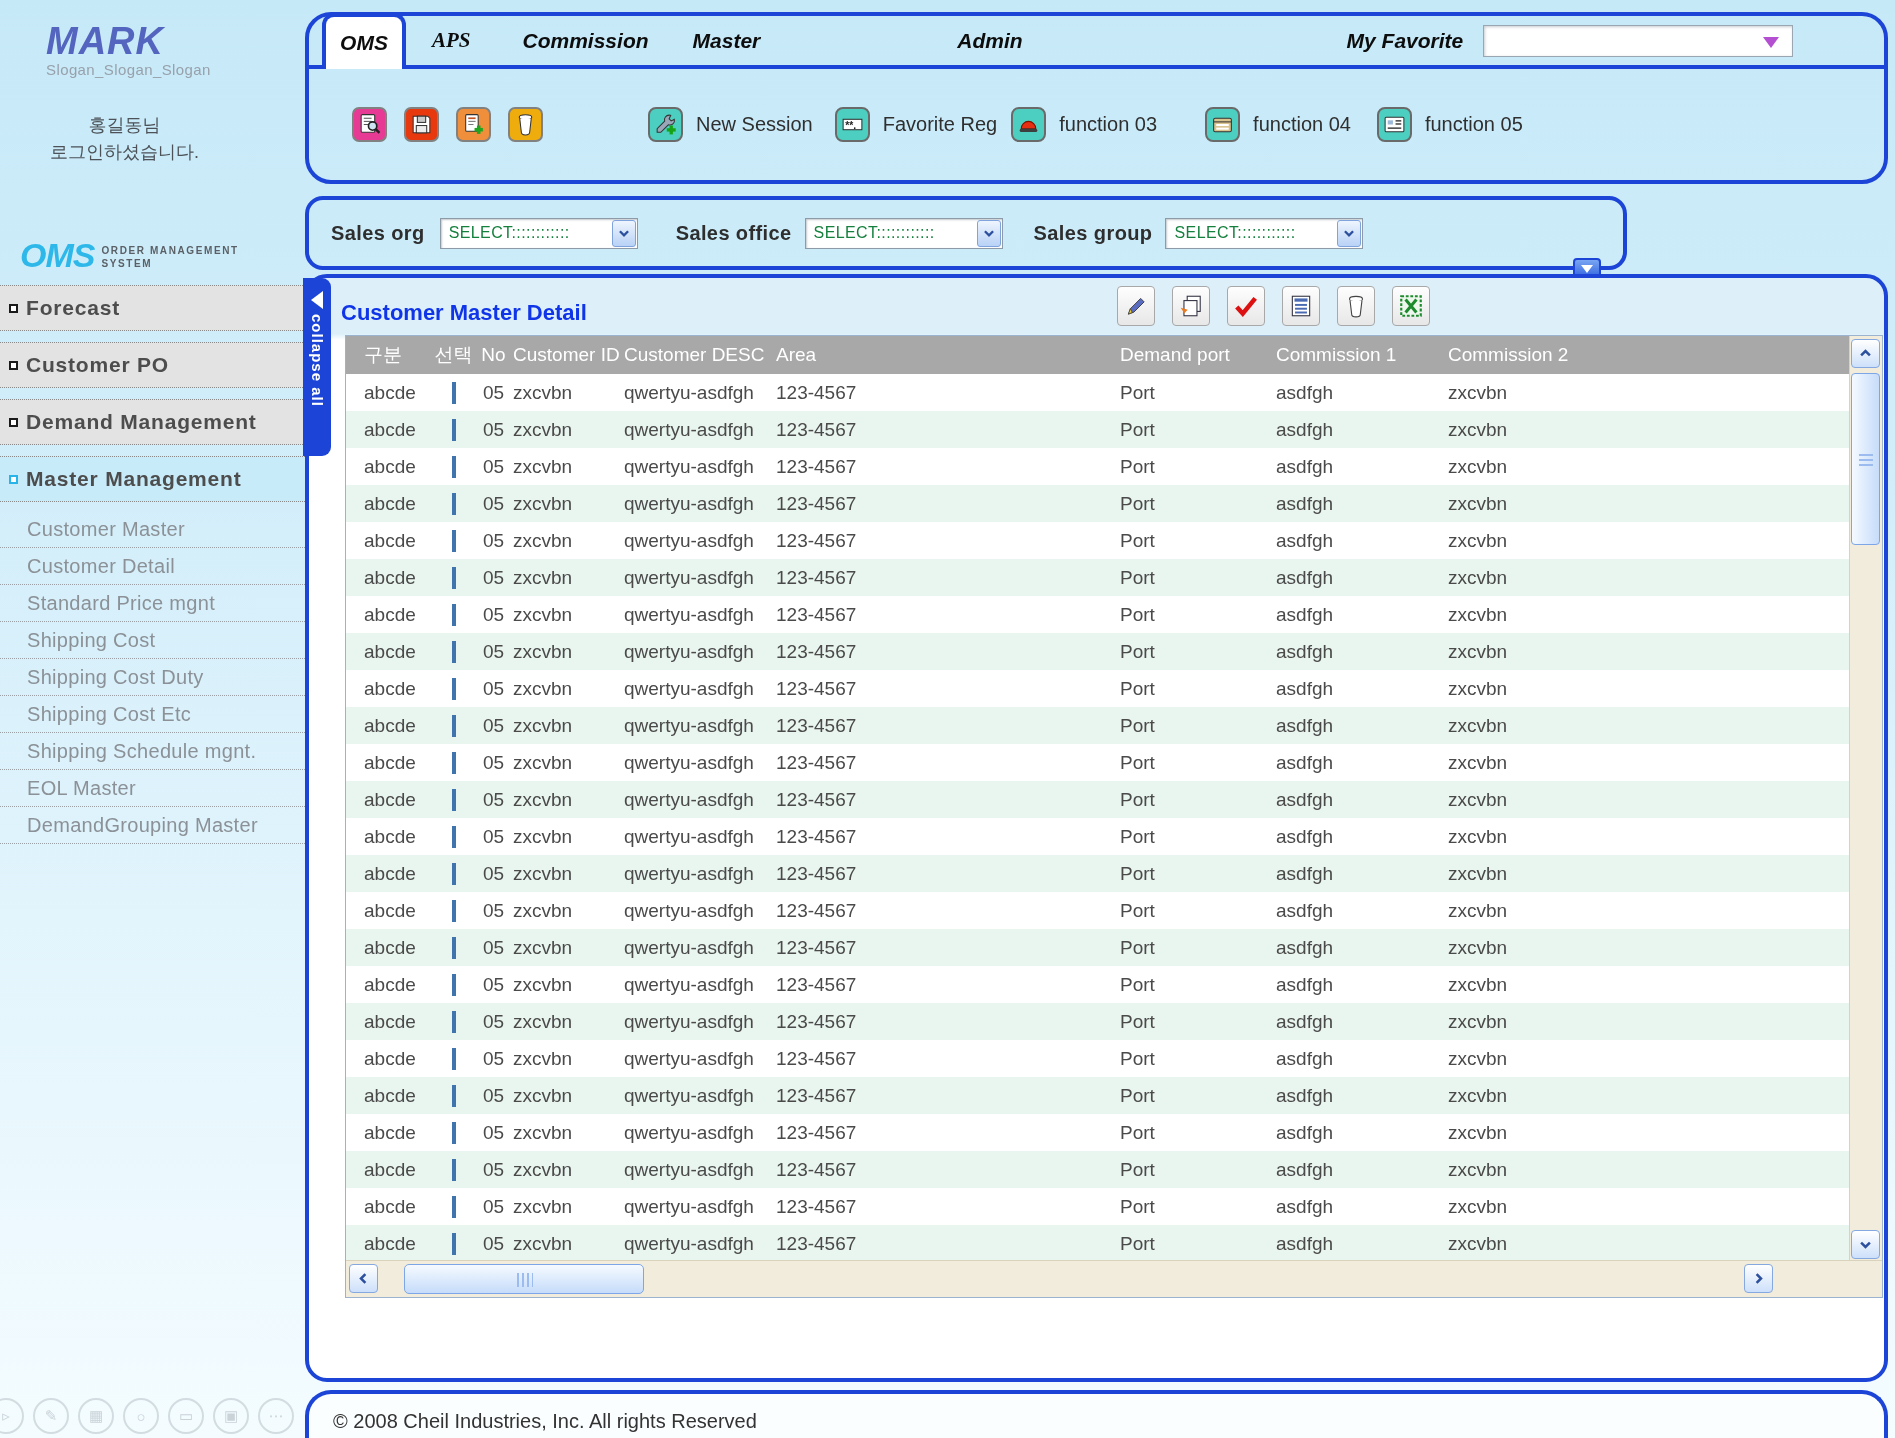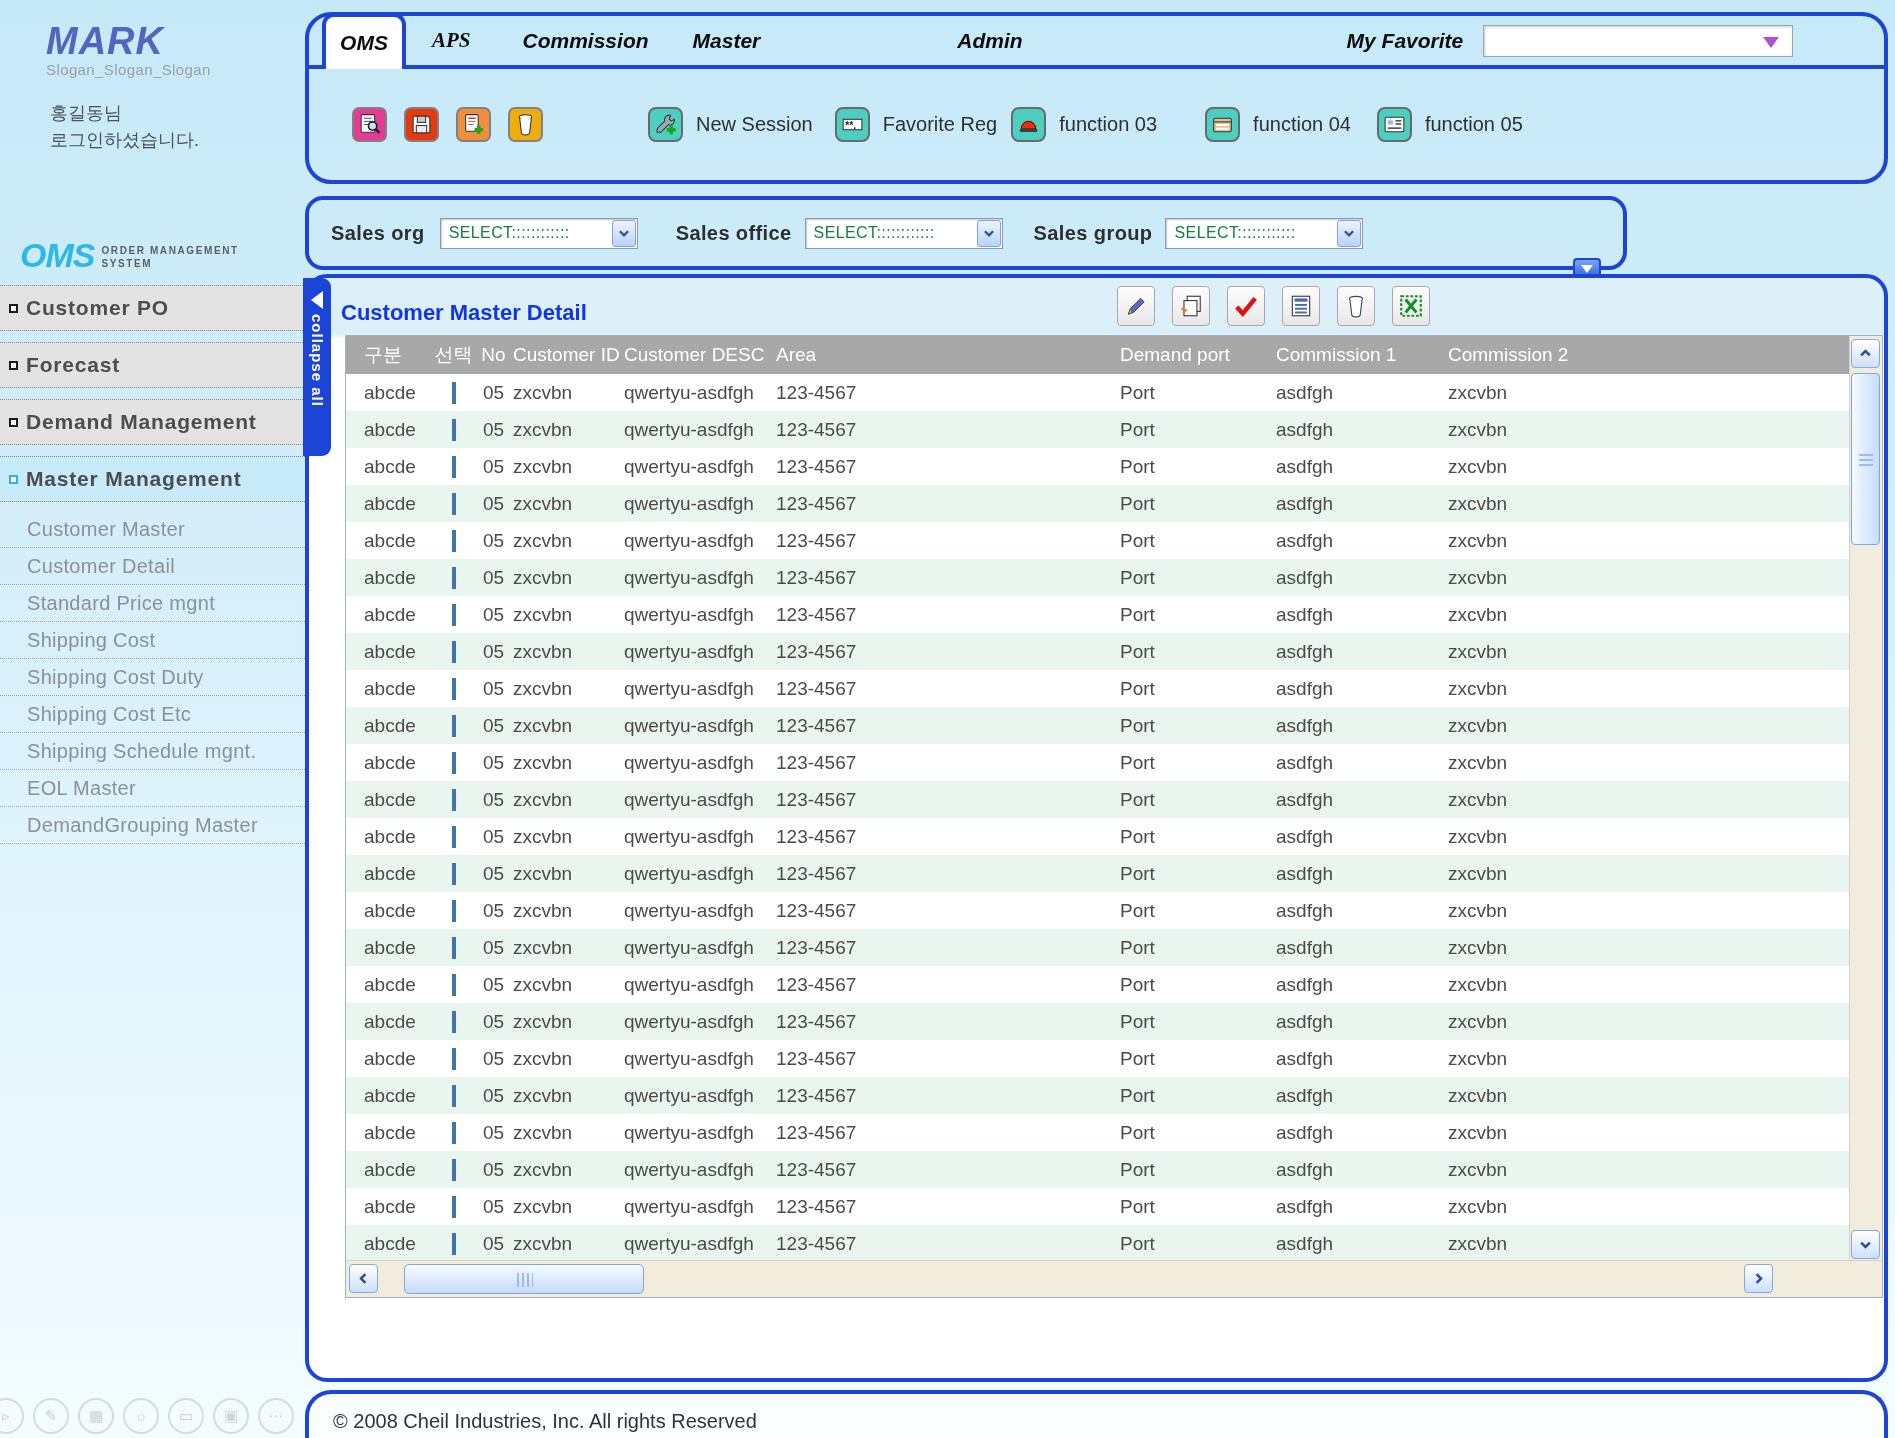--- a/index.html
+++ b/index.html
@@ -7,21 +7,21 @@
   body {
     position:relative; overflow:hidden;
     font-family:"Liberation Sans", sans-serif;
     background:linear-gradient(to bottom, #c6e9f8 0%, #d3eefa 35%, #e6f6fd 72%, #f4fcff 100%);
   }
   .abs { position:absolute; }
 
   
   #mark-logo { left:46px; top:20px; font-size:38px; font-weight:bold; font-style:italic; color:#5465bf; letter-spacing:1px; }
   #mark-slogan { left:46px; top:61px; font-size:15px; color:#98a1ab; letter-spacing:.4px; }
-  #login-msg { left:50px; top:100px; font-size:18px; color:#4c5258; line-height:1.5; }
+  #login-msg { left:50px; top:112px; font-size:18px; color:#4c5258; line-height:1.5;text-align:center; }
   #oms-logo { left:20px; top:236px; display:flex; align-items:flex-start; }
   #oms-logo .oms-word { font-size:34px; font-weight:bold; font-style:italic; color:#2eb8e9; letter-spacing:-1px; }
   #oms-logo .oms-cap { margin:9px 0 0 7px; font-size:10px; font-weight:bold; color:#5a6066; letter-spacing:1.6px; line-height:1.25; }
 
   
   #menu { left:0; top:285px; width:307px; }
   .menu-item { height:46px; margin-bottom:11px; background:#e3e3e3;
     border-top:1px dotted #8a8a8a; border-bottom:1px dotted #8a8a8a;
     display:flex; align-items:center; padding-left:9px;
     font-size:21px; font-weight:bold; color:#4d4d4d; letter-spacing:.8px; cursor:pointer; }
@@ -130,25 +130,25 @@
 <div class="abs" id="oms-logo">
   <span class="oms-word">OMS</span>
   <span class="oms-cap">
     <div>ORDER MANAGEMENT</div>
     <div>SYSTEM</div>
   </span>
 </div>
 <div class="abs" id="menu">
     <div class="menu-item">
       <span class="bullet"></span>
-      <span>Customer PO</span>
+      <span>Forecast</span>
     </div>
     <div class="menu-item">
       <span class="bullet"></span>
-      <span>Forecast</span>
+      <span>Customer PO</span>
     </div>
     <div class="menu-item">
       <span class="bullet"></span>
       <span>Demand Management</span>
     </div>
     <div class="menu-item active">
       <span class="bullet"></span>
       <span>Master Management</span>
     </div>
   </div>

